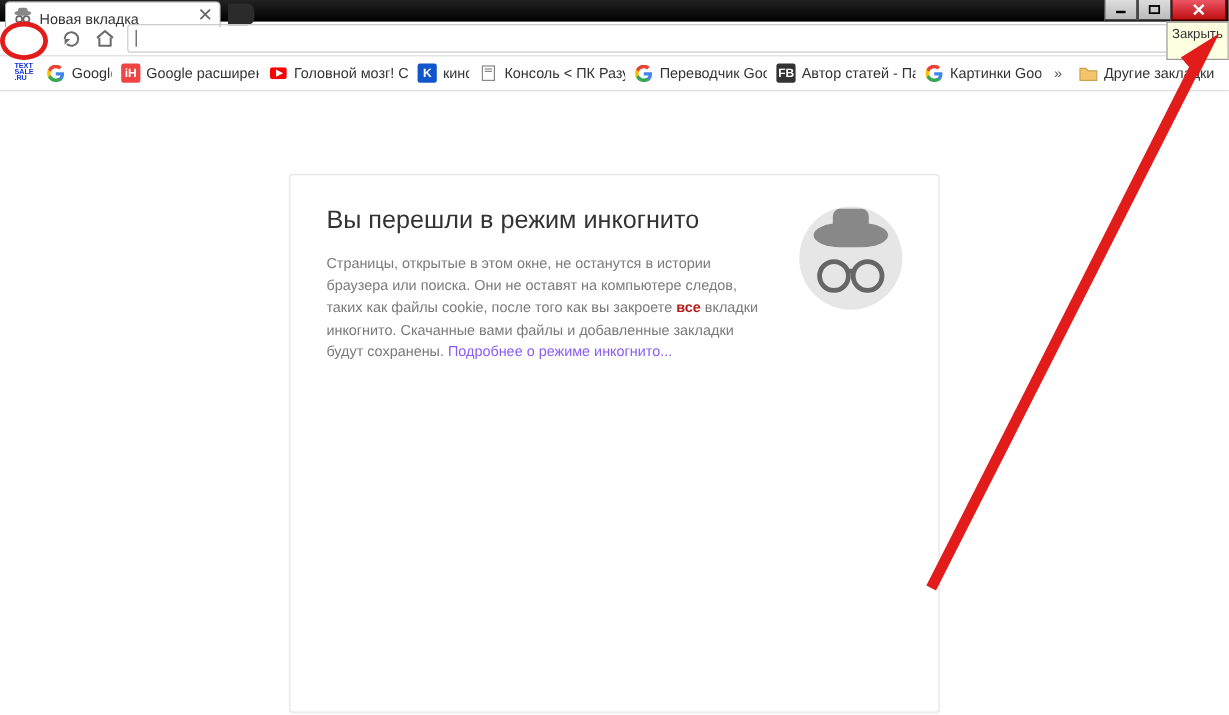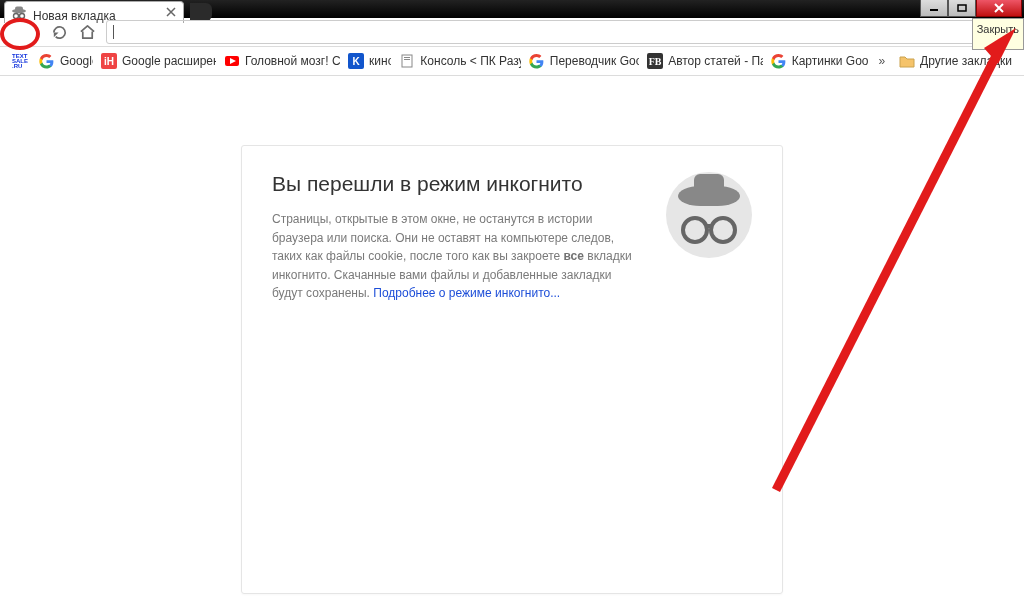--- a/index.html
+++ b/index.html
@@ -27,22 +27,22 @@
   .bm{display:flex;align-items:center;gap:5px;padding:3px 6px;border-radius:3px;max-width:170px;overflow:hidden;text-overflow:ellipsis}
   .bmico{width:16px;height:16px;flex:none;display:flex;align-items:center;justify-content:center;font-size:10px;font-weight:bold;border-radius:2px}
   .bmspacer{margin-left:auto}
   .bmover{padding:3px 6px;color:#555}
   .bmother{display:flex;align-items:center;gap:5px;padding:3px 6px}
   
   .content{position:absolute;left:2px;right:2px;top:80px;bottom:2px;background:#fff;display:flex;justify-content:center}
   .panel{margin-top:65px;width:480px;display:flex;gap:28px;border:1px solid #e5e5e5;border-radius:3px;padding:26px 30px 37px 30px;box-shadow:0 1px 2px rgba(0,0,0,.03)}
   .panel h1{font-size:21px;font-weight:400;color:#333;margin:0 0 14px 0}
   .panel p{font-size:12px;line-height:1.55;color:#7a7a7a;margin:0 0 12px 0}
-  .panel a{color:#1d4ed8;text-decoration:none}
-  .panel .b{color:#737373;font-weight:600}
+  .panel a{color:#8b5cf6;text-decoration:none}
+  .panel .b{color:#b91c1c;font-weight:600}
   .spy{width:86px;height:86px;flex:none;position:relative;background:#e6e6e6;border-radius:50%}
   .hat{position:absolute;left:12px;top:14px;width:62px;height:20px;background:#888;border-radius:50%/70%}
   .hat:before{content:"";position:absolute;left:16px;top:-12px;width:30px;height:20px;background:#888;border-radius:6px 6px 2px 2px}
   .glasses{position:absolute;left:15px;top:44px;width:56px;height:24px}
   .glasses span{position:absolute;width:20px;height:20px;border:4px solid #666;border-radius:50%}
   .glasses span:first-child{left:0}
   .glasses span:last-child{right:0}
   .glasses:before{content:"";position:absolute;left:24px;top:8px;width:8px;height:4px;background:#666;border-radius:2px}
   
   .arrow{position:absolute;top:28px;right:8px;width:300px;height:470px;z-index:70;pointer-events:none}
@@ -161,21 +161,21 @@
         <svg viewBox="0 0 24 24" width="15" height="15">
           <path fill="#4285F4" d="M23 12.3c0-.8-.1-1.6-.2-2.3H12v4.4h6.2c-.3 1.5-1.1 2.7-2.4 3.5v2.9h3.8C22 18.6 23 15.7 23 12.3z"></path>
           <path fill="#34A853" d="M12 23c3.1 0 5.8-1 7.7-2.8l-3.8-2.9c-1 .7-2.4 1.1-3.9 1.1-3 0-5.6-2-6.5-4.8H1.6v3C3.5 20.5 7.4 23 12 23z"></path>
           <path fill="#FBBC05" d="M5.5 13.6c-.2-.7-.4-1.4-.4-2.1s.1-1.4.4-2.1V6.4H1.6C.9 7.9.5 9.6.5 11.5s.4 3.6 1.1 5.1l3.9-3z"></path>
           <path fill="#EA4335" d="M12 4.7c1.7 0 3.2.6 4.4 1.7L19.8 3C17.9 1.2 15.2 0 12 0 7.4 0 3.5 2.5 1.6 6.4l3.9 3C6.4 6.7 9 4.7 12 4.7z"></path>
         </svg>
       </span>
       <span>Переводчик Google</span>
     </div>
     <div class="bm">
-      <span class="bmico" style="background: rgb(51, 51, 51); color: rgb(255, 255, 255); font-family: Liberation Serif, serif;">FB</span>
+      <span class="bmico" style="background: rgb(51, 51, 51); color: rgb(255, 255, 255);">FB</span>
       <span>Автор статей - Пав...</span>
     </div>
     <div class="bm">
       <span class="bmico" style="background: none; color: rgb(66, 133, 244);">
         <svg viewBox="0 0 24 24" width="15" height="15">
           <path fill="#4285F4" d="M23 12.3c0-.8-.1-1.6-.2-2.3H12v4.4h6.2c-.3 1.5-1.1 2.7-2.4 3.5v2.9h3.8C22 18.6 23 15.7 23 12.3z"></path>
           <path fill="#34A853" d="M12 23c3.1 0 5.8-1 7.7-2.8l-3.8-2.9c-1 .7-2.4 1.1-3.9 1.1-3 0-5.6-2-6.5-4.8H1.6v3C3.5 20.5 7.4 23 12 23z"></path>
           <path fill="#FBBC05" d="M5.5 13.6c-.2-.7-.4-1.4-.4-2.1s.1-1.4.4-2.1V6.4H1.6C.9 7.9.5 9.6.5 11.5s.4 3.6 1.1 5.1l3.9-3z"></path>
           <path fill="#EA4335" d="M12 4.7c1.7 0 3.2.6 4.4 1.7L19.8 3C17.9 1.2 15.2 0 12 0 7.4 0 3.5 2.5 1.6 6.4l3.9 3C6.4 6.7 9 4.7 12 4.7z"></path>
         </svg>

